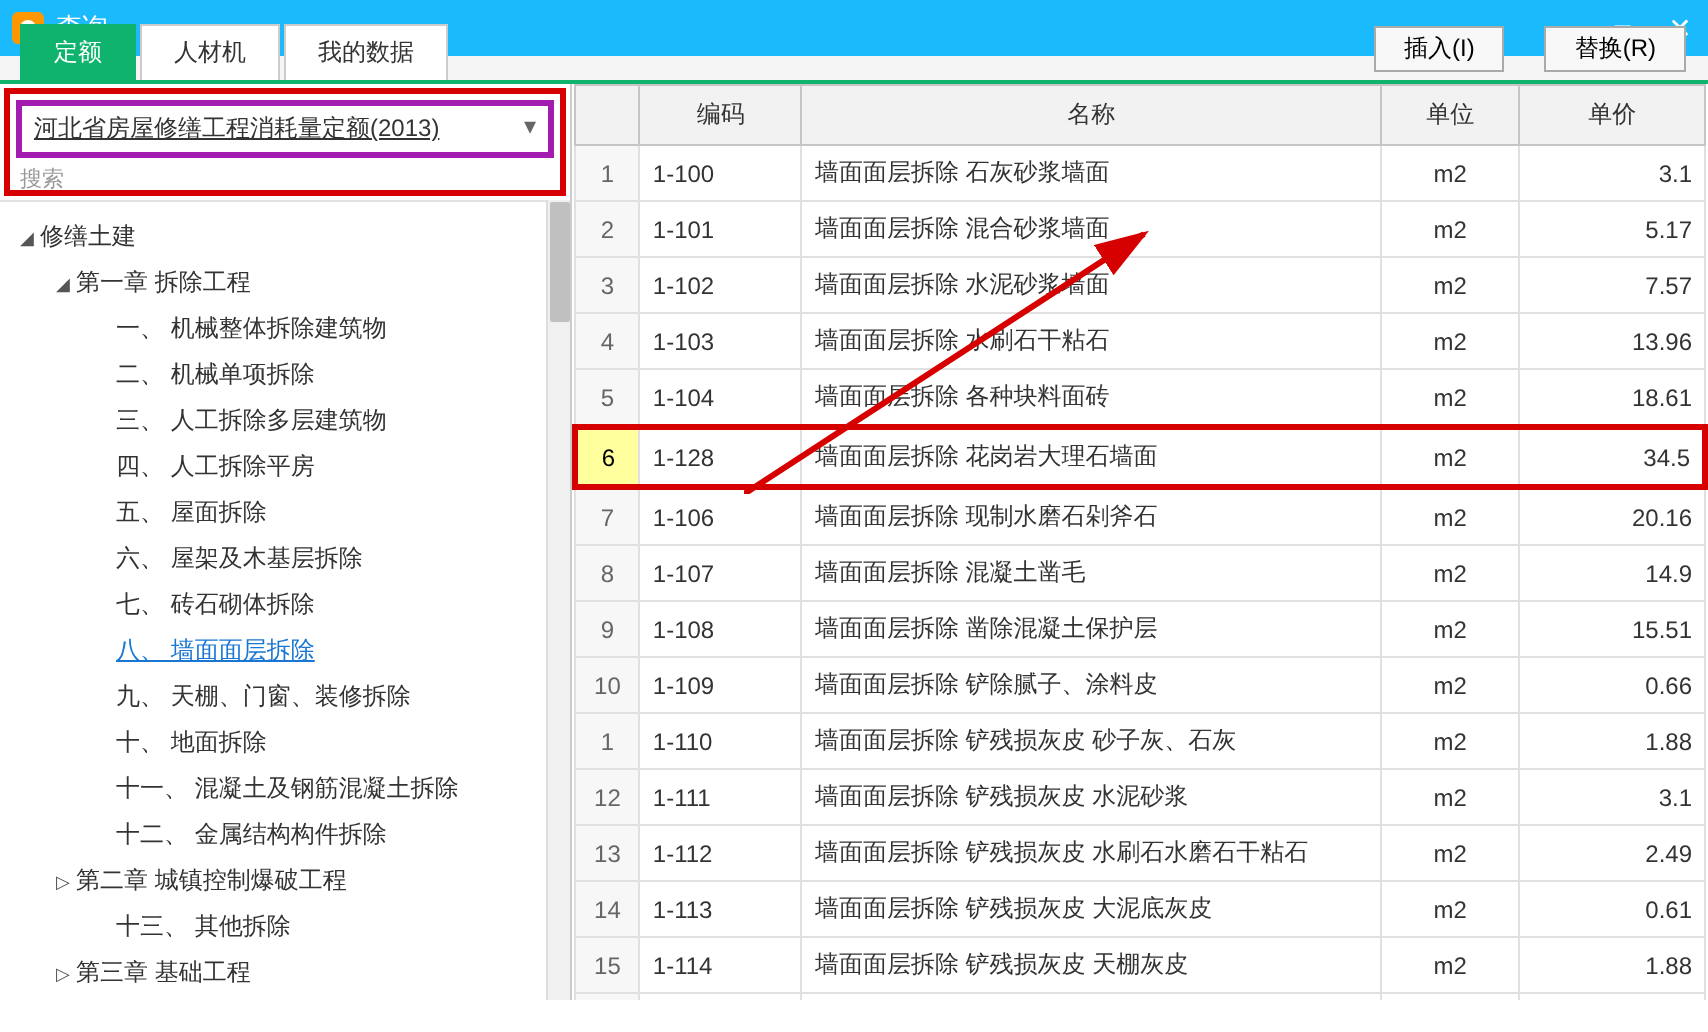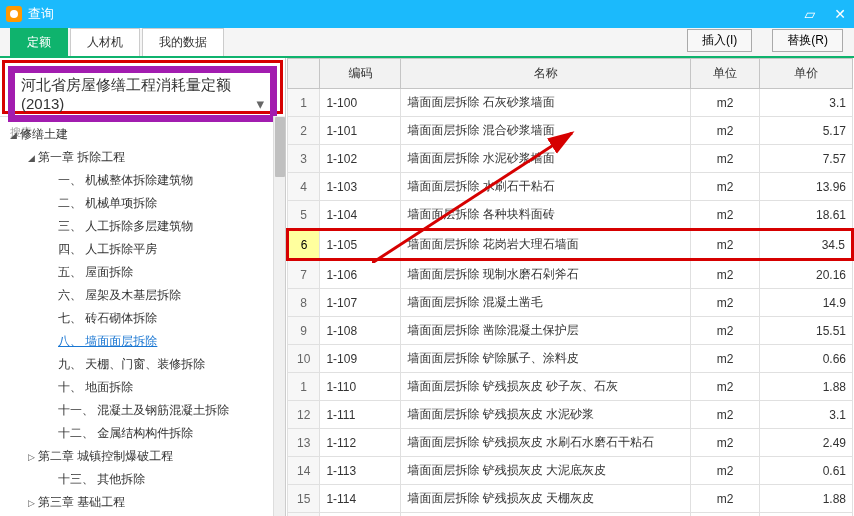--- a/index.html
+++ b/index.html
@@ -4,31 +4,31 @@
   <style>
     * { box-sizing: border-box; margin: 0; padding: 0; }
     body { font-family: "Microsoft YaHei", Arial, sans-serif; font-size: 12px; color: #333; width: 854px; height: 516px; overflow: hidden; background: #fff; }
     
     .titlebar { background: #1bbafc; height: 28px; display: flex; align-items: center; padding: 0 6px; color: #fff; }
     .titlebar-icon { width: 16px; height: 16px; background: #ff9800; border-radius: 3px; margin-right: 6px; display: flex; align-items: center; justify-content: center; }
     .titlebar-title { flex: 1; font-size: 13px; }
     .titlebar-btns { display: flex; gap: 14px; font-size: 14px; }
     .min-btn, .close-btn { cursor: pointer; width: 16px; text-align: center; }
     
-    .tabbar { background: #f5f5f5; height: 30px; display: flex; align-items: flex-end; border-bottom: 2px solid #0fb36d; padding: 0 10px; position: relative; }
+    .tabbar { background: #f5f5f5; height: 14px; display: flex; align-items: flex-end; border-bottom: 2px solid #0fb36d; padding: 0 10px; position: relative; }
     .tab { padding: 5px 16px; cursor: pointer; border: 1px solid #ccc; border-bottom: none; margin-right: 2px; background: #fff; font-size: 12px; }
     .tab.active { background: #0fb36d; color: #fff; border-color: #0fb36d; }
     .tabbar-right { position: absolute; right: 11px; bottom: 4px; display: flex; gap: 20px; }
     .tabbar-right button { padding: 2px 14px; font-size: 12px; border: 1px solid #aaa; background: #f8f8f8; cursor: pointer; }
     
     .content { display: flex; height: calc(516px - 58px); }
     
     .left-panel { width: 286px; border-right: 1px solid #ccc; display: flex; flex-direction: column; position: relative; }
     .dropdown-box { border: 3px solid #d60000; height: 54px; padding: 3px; margin: 2px; }
-    .dropdown { border: 7px solid #a21caf; padding: 3px 20px 3px 6px; font-size: 15px; position: relative; }
+    .dropdown { border: 3px solid #a21caf; padding: 3px 20px 3px 6px; font-size: 12px; position: relative; text-decoration: underline; }
     .dropdown::after { content: "▾"; position: absolute; right: 6px; color: #666; }
     .search-hint { font-size: 11px; color: #999; margin-top: 3px; padding-left: 2px; }
     
     .tree { flex: 1; overflow: auto; padding: 6px 2px; border-top: 1px solid #e0e0e0; }
     .tree-item { padding: 3px 4px; cursor: pointer; white-space: nowrap; }
     .tree-arrow { display: inline-block; width: 10px; font-size: 9px; color: #555; }
     .tree-l1 { padding-left: 8px; }
     .tree-l2 { padding-left: 26px; }
     .tree-l3 { padding-left: 56px; }
     .tree-selected { color: #1976d2; text-decoration: underline; }
@@ -152,21 +152,21 @@
           </tr>
           <tr>
             <td class="col-idx">5</td>
             <td class="col-code">1-104</td>
             <td class="col-name">墙面面层拆除  各种块料面砖</td>
             <td class="col-unit">m2</td>
             <td class="col-price">18.61</td>
           </tr>
           <tr class="row-highlight">
             <td class="col-idx">6</td>
-            <td class="col-code">1-105</td>
+            <td class="col-code">1-128</td>
             <td class="col-name">墙面面层拆除  花岗岩大理石墙面</td>
             <td class="col-unit">m2</td>
             <td class="col-price">34.5</td>
           </tr>
           <tr>
             <td class="col-idx">7</td>
             <td class="col-code">1-106</td>
             <td class="col-name">墙面面层拆除  现制水磨石剁斧石</td>
             <td class="col-unit">m2</td>
             <td class="col-price">20.16</td>

